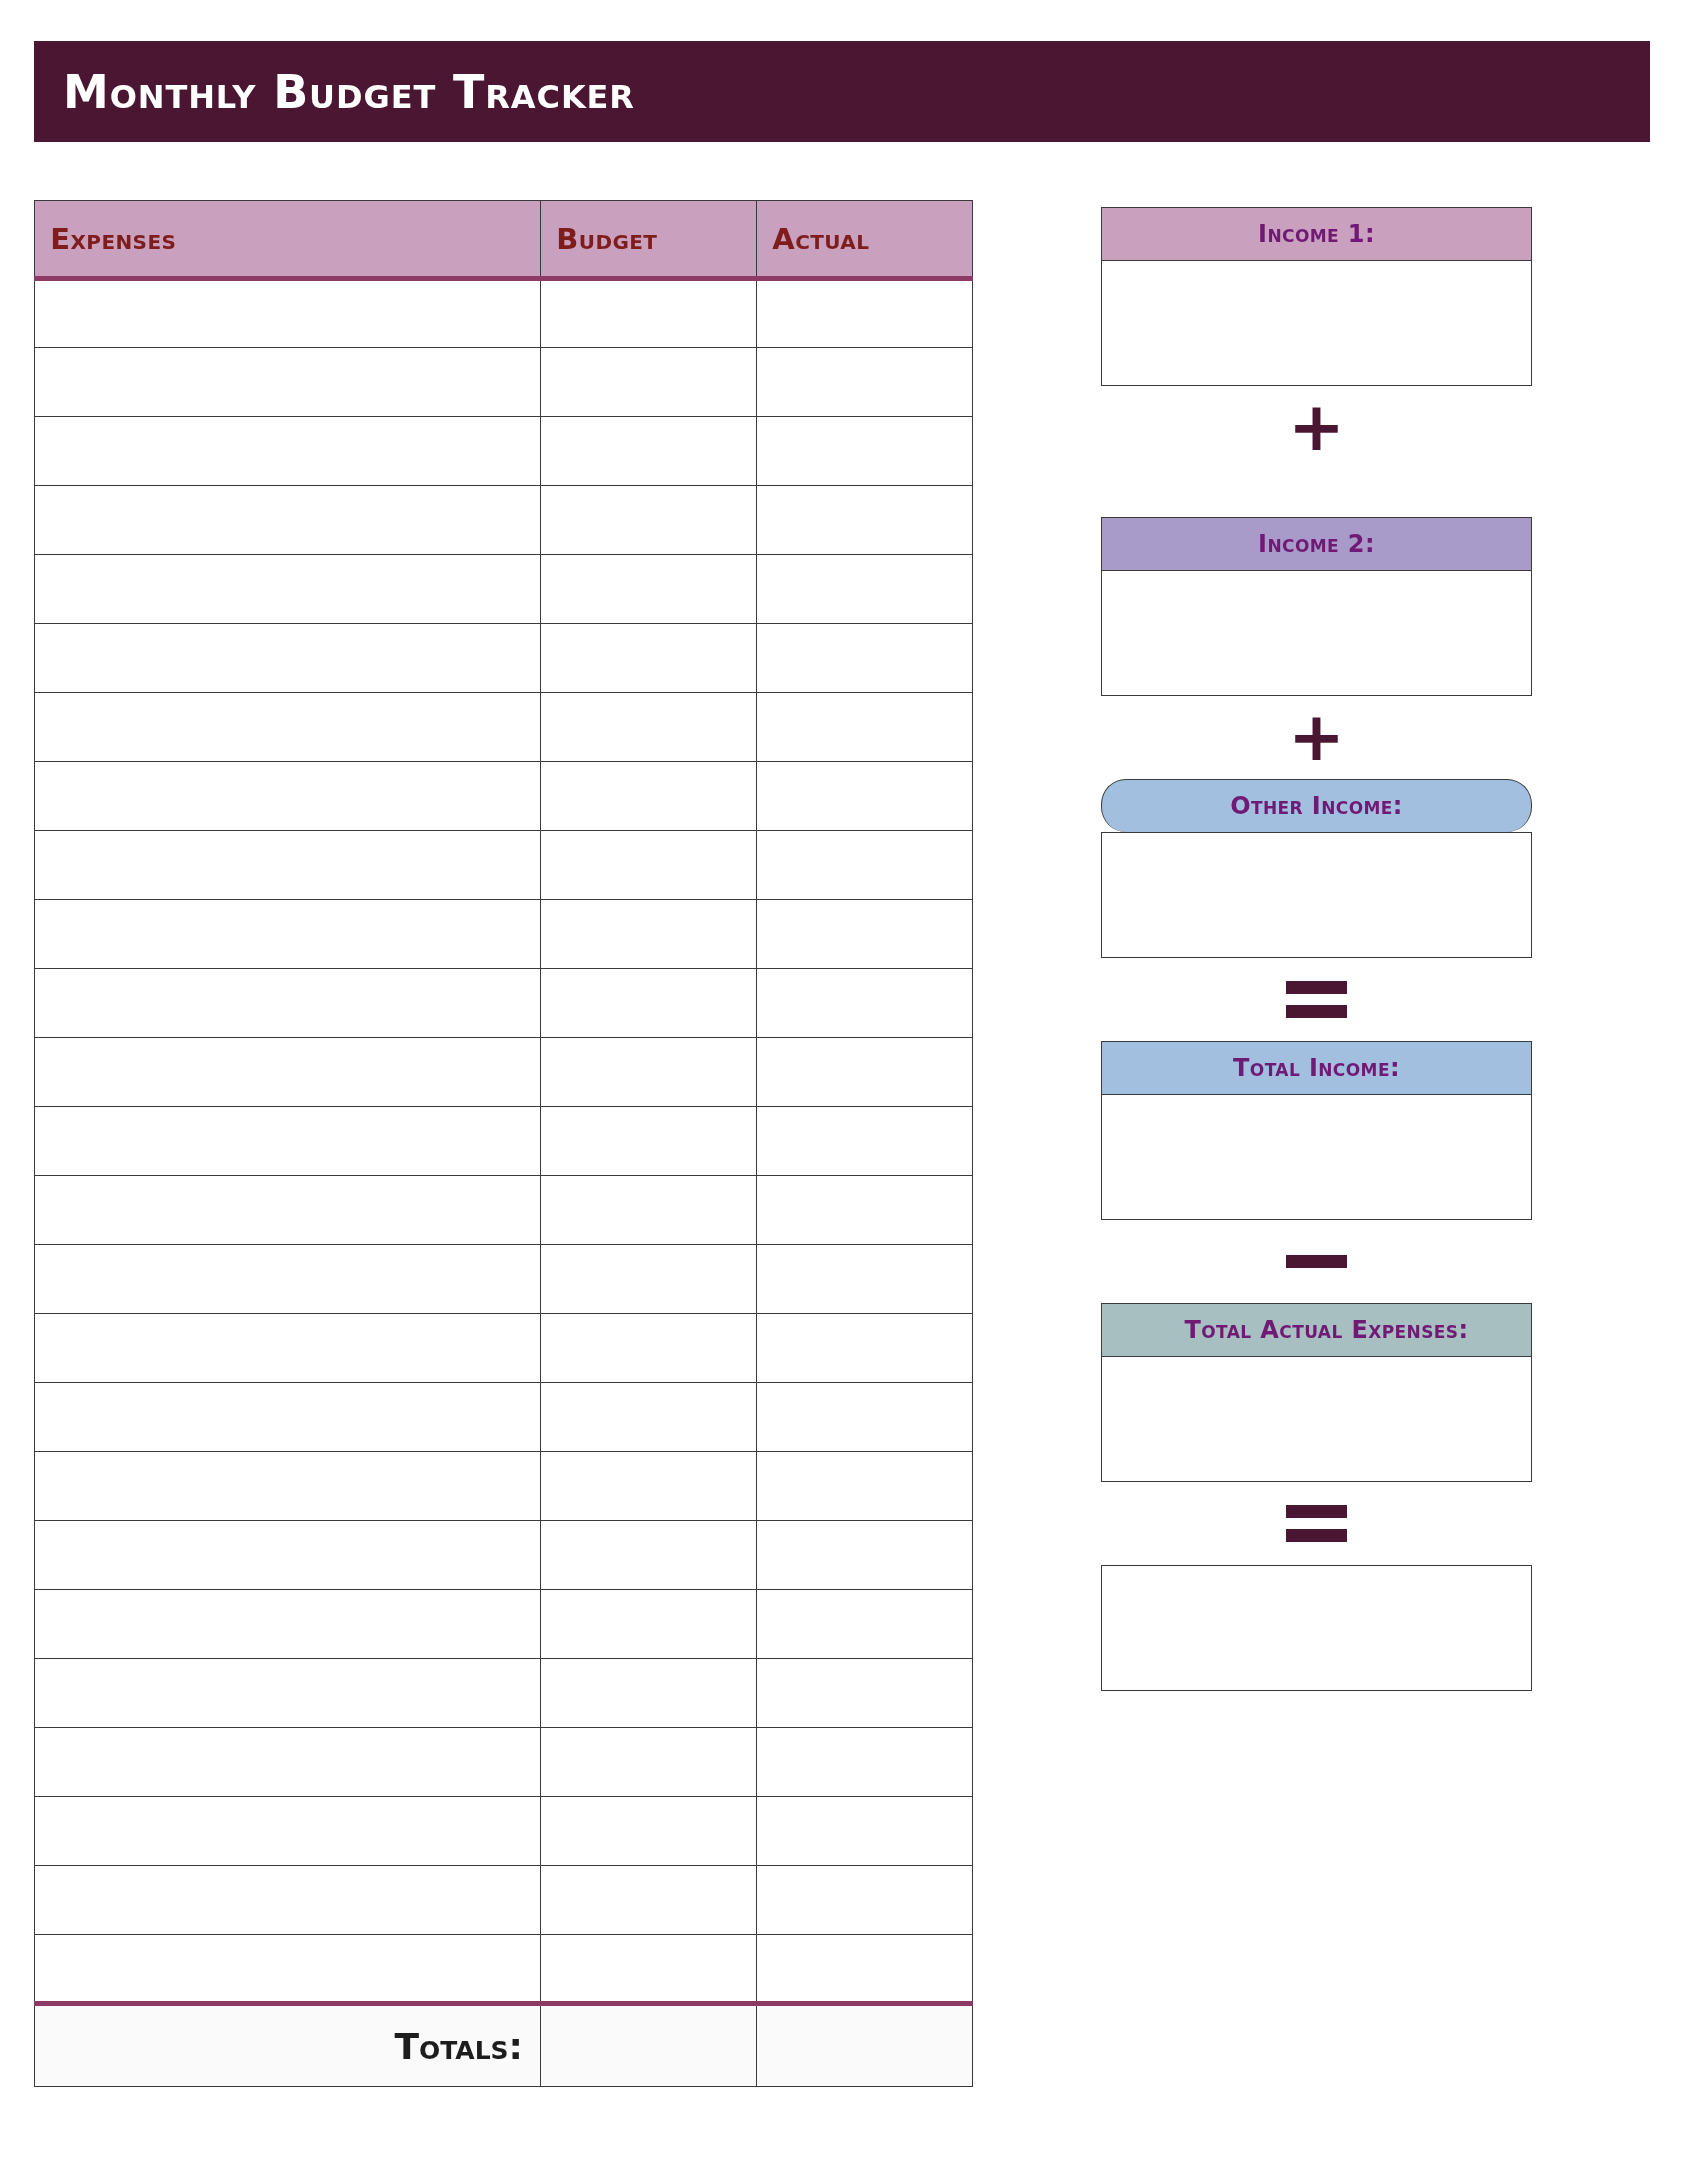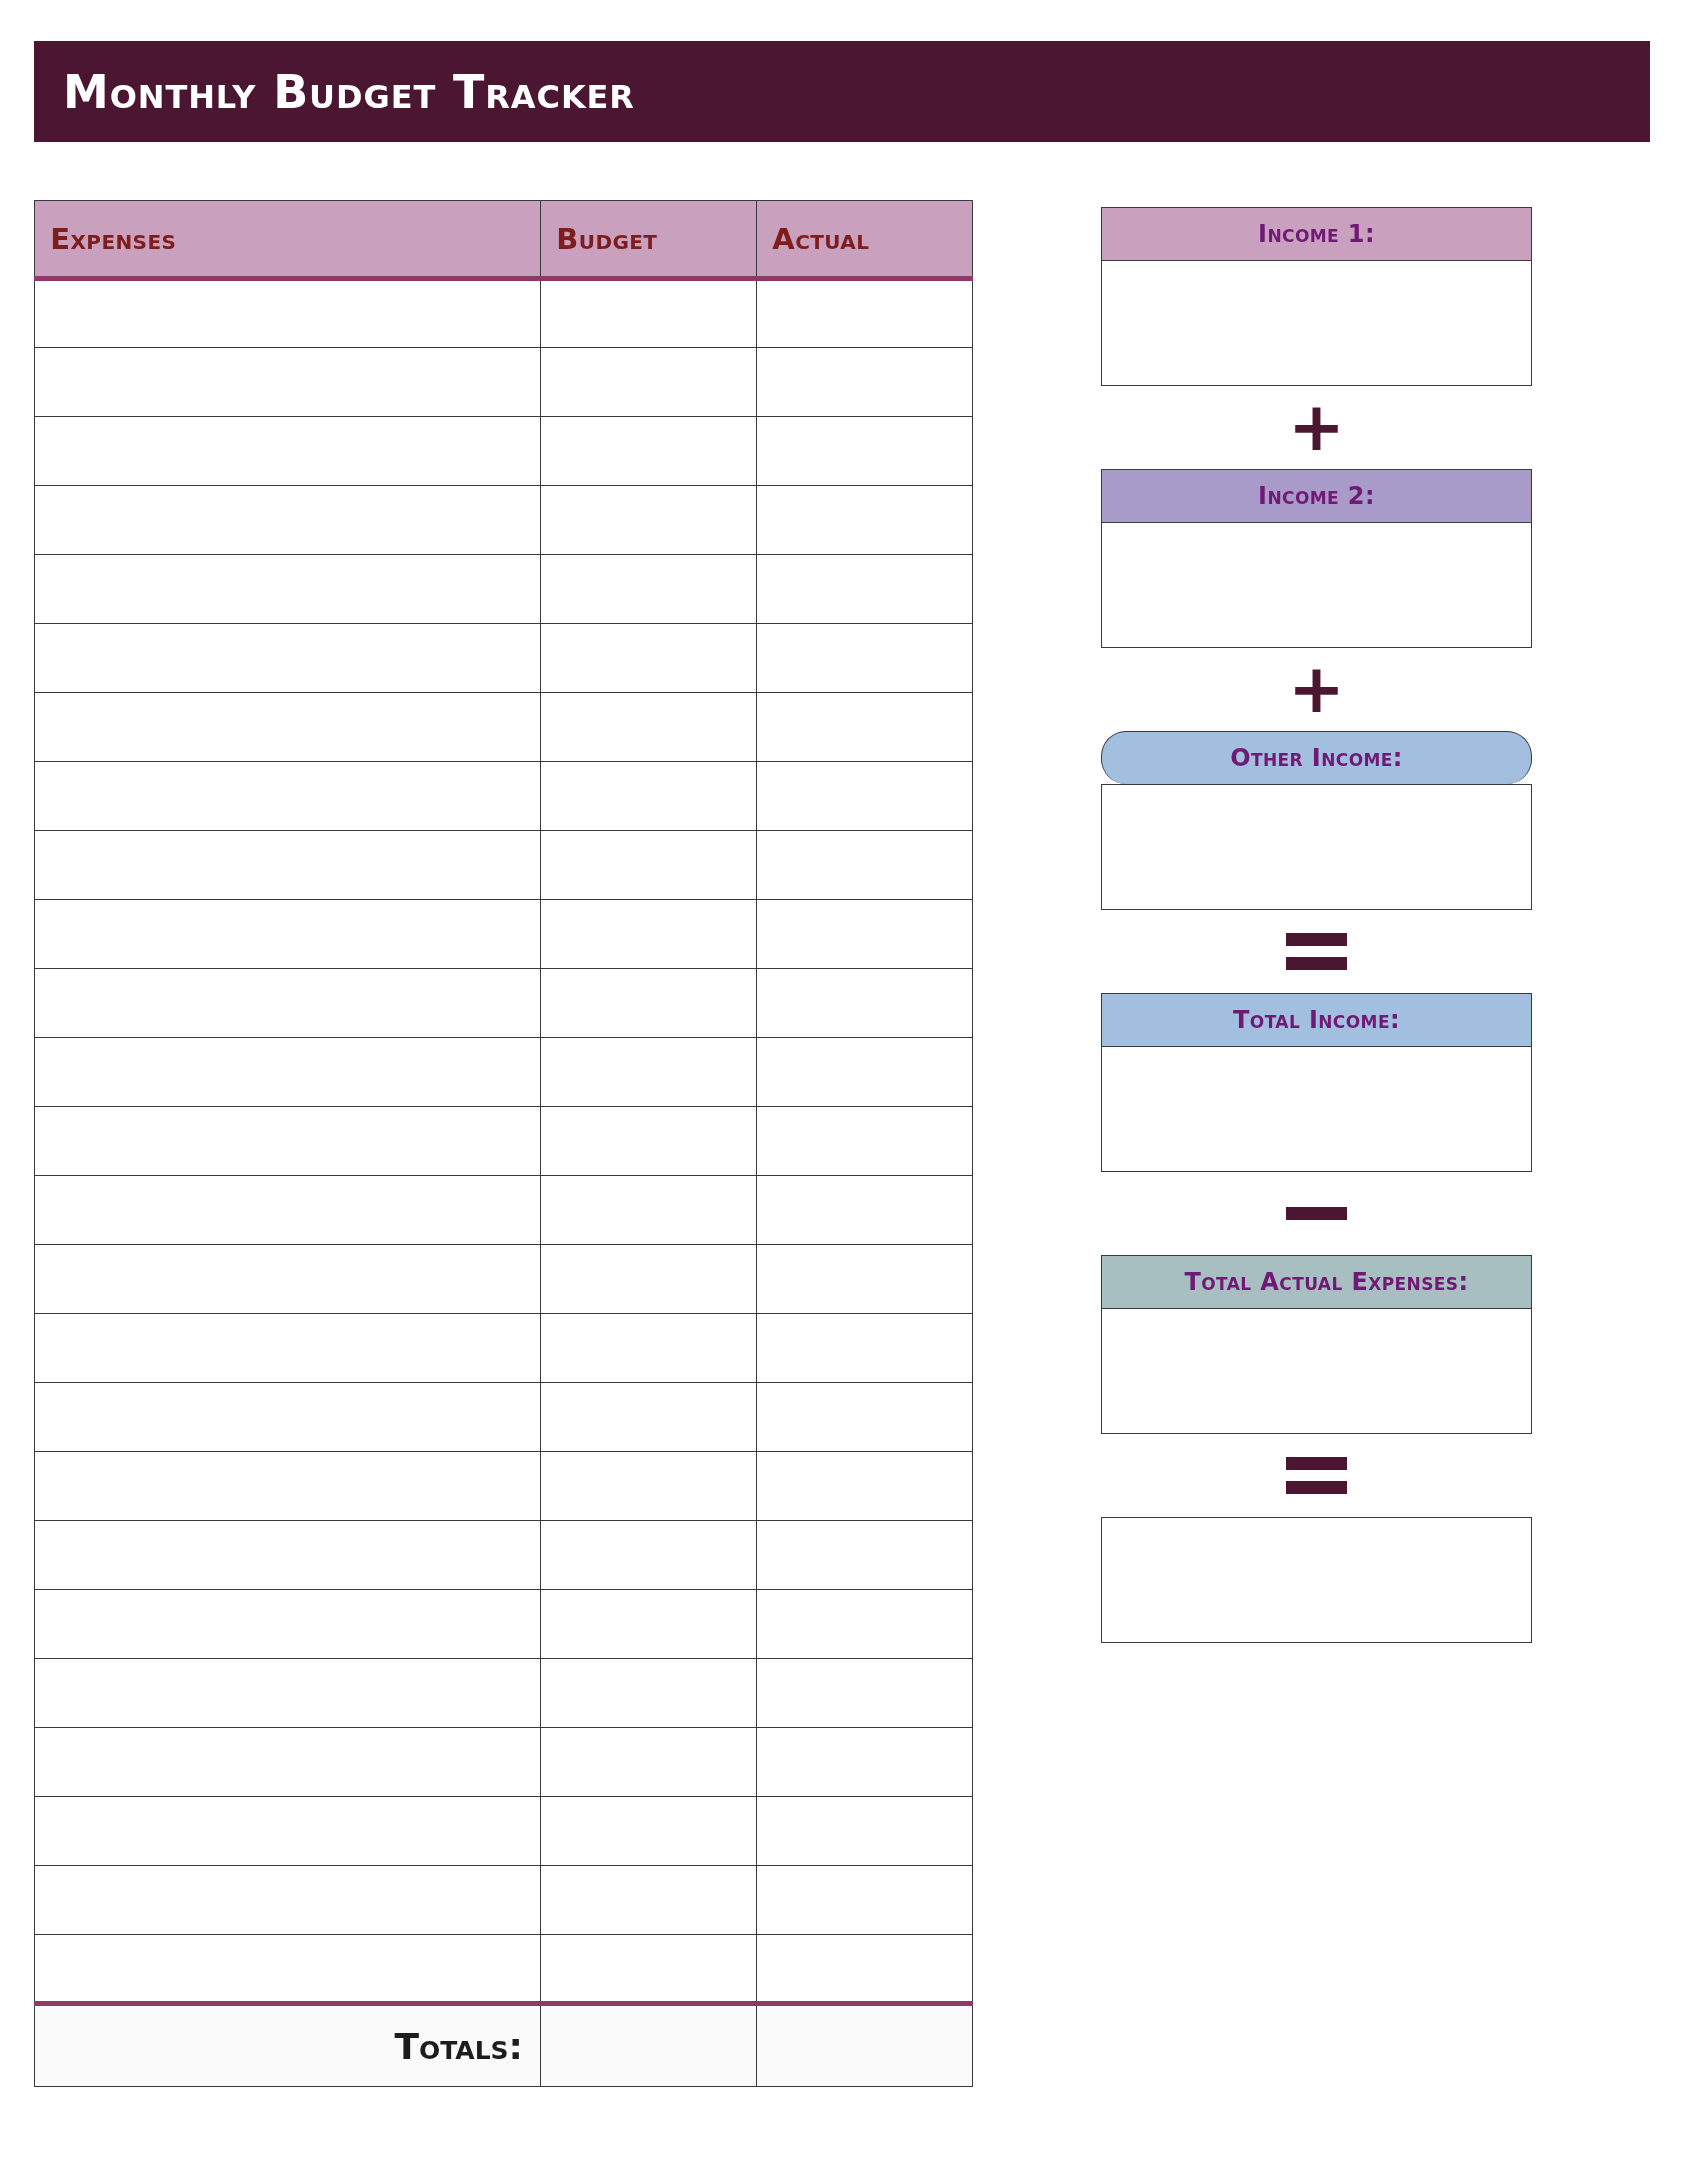--- a/index.html
+++ b/index.html
@@ -300,21 +300,21 @@
   </tfoot>
 </table>
 
 <div class="right-col" id="summary-col">
     <div class="box-group">
       <div class="box-header" style="background: rgb(201, 160, 189);">Income 1:</div>
       <div class="box-body"></div>
     </div>
     <div class="op op-plus">+</div>
     <div class="box-group">
-      <div class="box-header" style="background: rgb(168, 155, 201);">Income 2:</div>
+      <div class="box-header" style="background: rgb(168, 155, 201); margin-top: 48px;">Income 2:</div>
       <div class="box-body"></div>
     </div>
     <div class="op op-plus">+</div>
     <div class="box-group">
       <div class="box-header" style="background: rgb(163, 191, 223); border-radius: 25px;">Other Income:</div>
       <div class="box-body"></div>
     </div>
     <div class="op op-equals">
       <span></span>
       <span></span>

